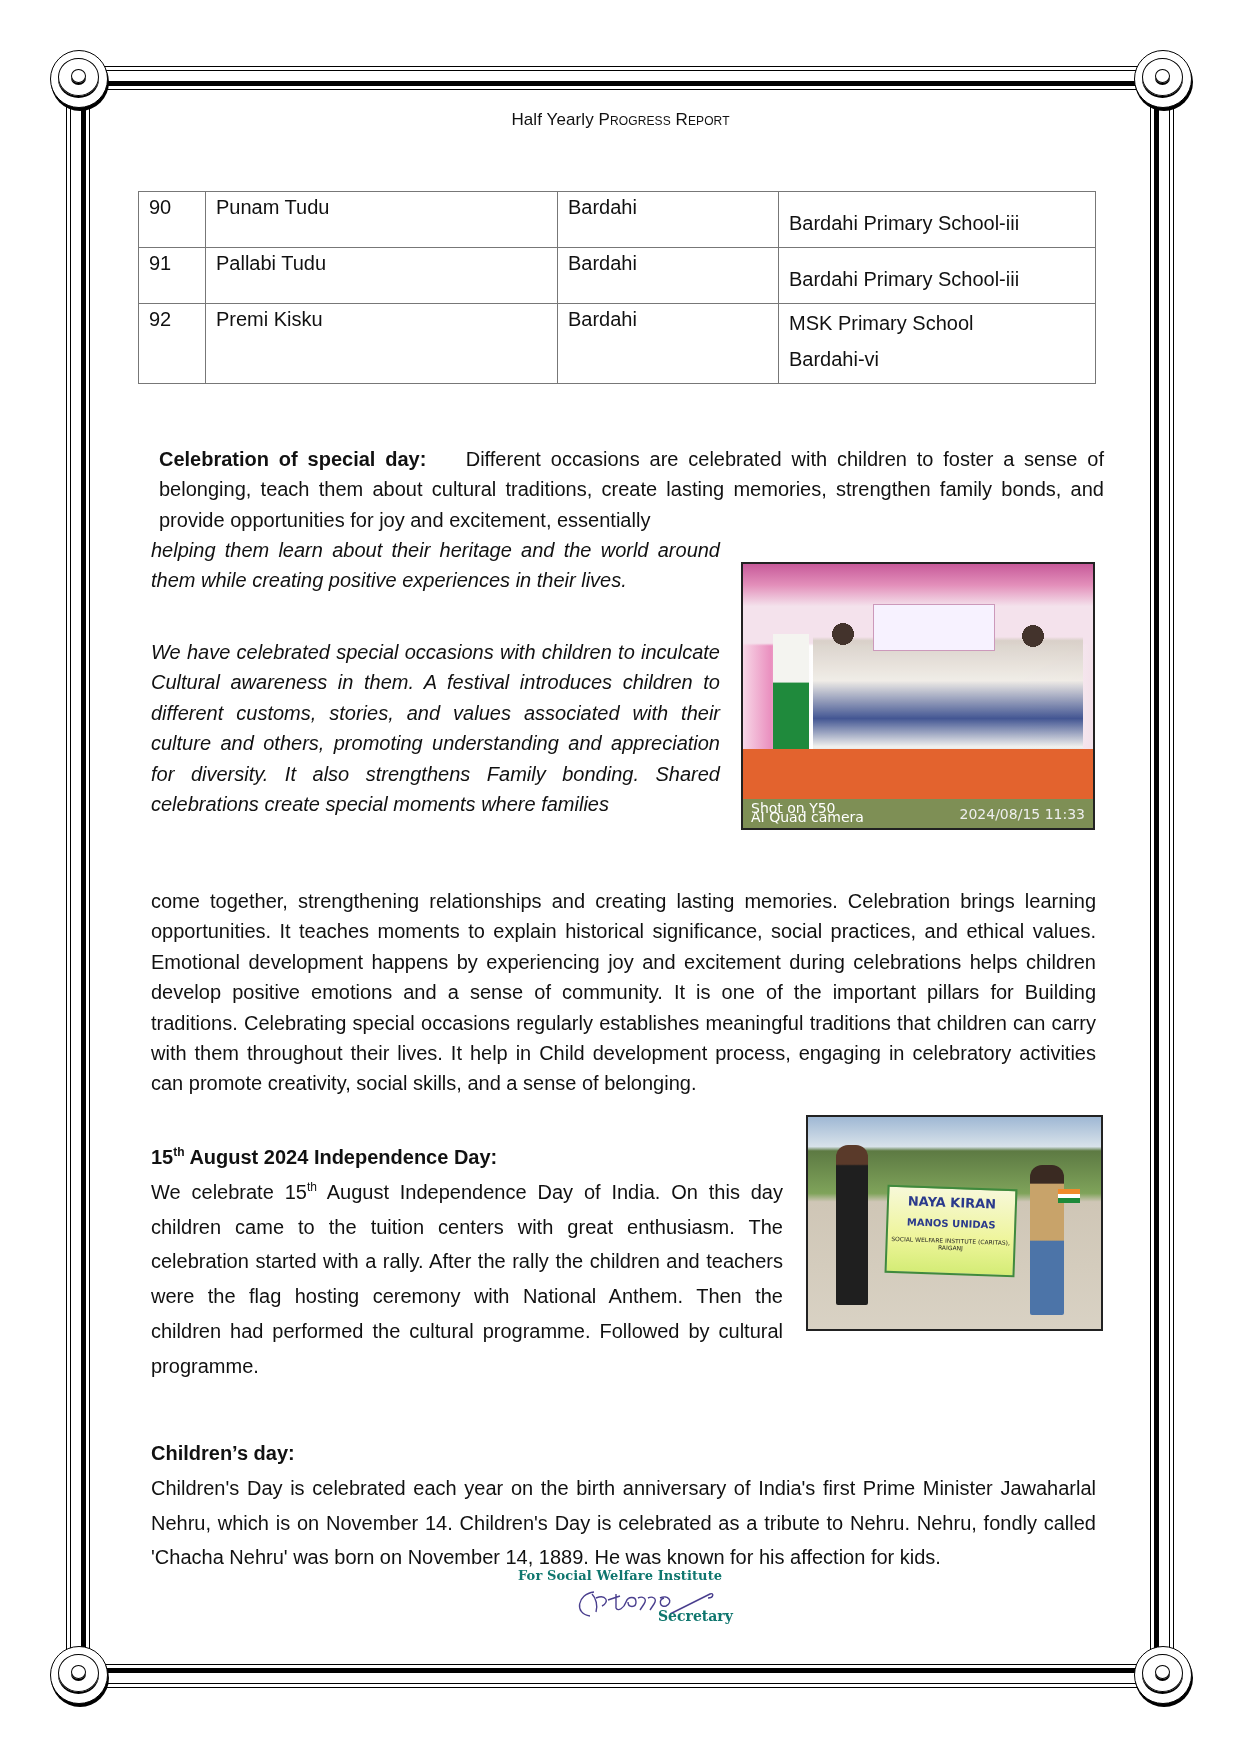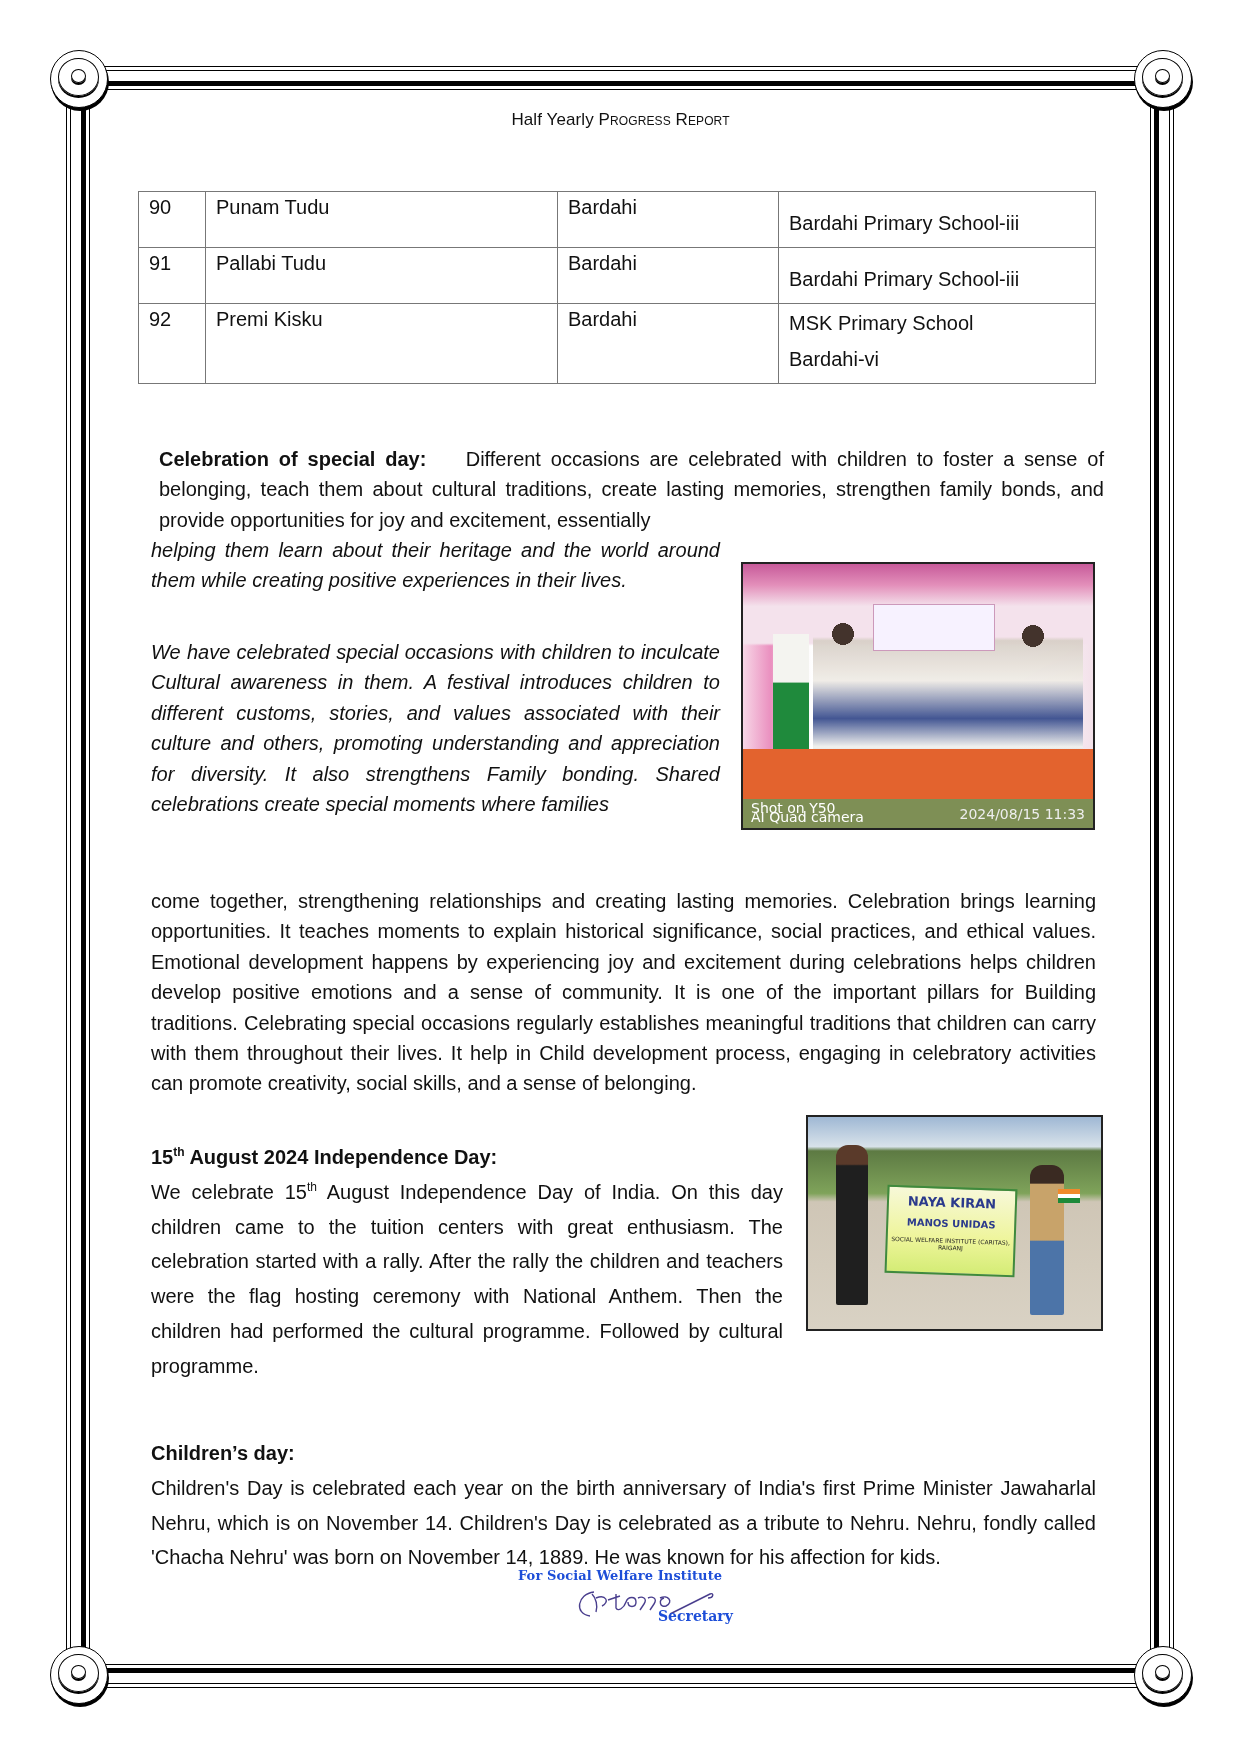--- a/index.html
+++ b/index.html
@@ -86,21 +86,21 @@
      font-family:"DejaVu Sans", sans-serif; }
   .photo-2 .banner .t3 { font-size:6px; color:#222; text-align:center; margin-top:8px;
      font-family:"DejaVu Sans", sans-serif; }
   .photo-2 .p1 { position:absolute; left:28px; top:28px; width:32px; height:160px; border-radius:12px 12px 2px 2px;
      background:linear-gradient(180deg, #5a3a2a 0%, #5a3a2a 12%, #1f1f1f 13%, #1f1f1f 100%); }
   .photo-2 .p2 { position:absolute; left:222px; top:48px; width:34px; height:150px; border-radius:12px 12px 2px 2px;
      background:linear-gradient(180deg, #3a2a22 0%, #3a2a22 12%, #c8a36a 13%, #c8a36a 50%, #4c74a8 51%, #4c74a8 100%); }
   .photo-2 .flag { position:absolute; left:250px; top:72px; width:22px; height:14px;
      background:linear-gradient(180deg, #f08a2c 33%, #fff 33%, #fff 66%, #1d8a3a 66%); }
 
-  .signature { position:absolute; left:512px; top:1566px; width:230px; height:72px; color:#1d4ed8; }
+  .signature { position:absolute; left:512px; top:1566px; width:230px; height:72px; color:#0f766e; }
   .signature .org { position:absolute; left:6px; top:2px; font-family:"DejaVu Serif", serif; font-weight:bold;
      font-size:13px; letter-spacing:0.1px; }
   .signature .role { position:absolute; left:146px; top:42px; font-family:"DejaVu Serif", serif; font-weight:bold;
      font-size:14px; }
   .signature svg { position:absolute; left:60px; top:18px; }
 </style>
 </head>
 <body>
 
 <div class="frame-h top" style="left:88px; top:66px; width:1066px;"></div>

